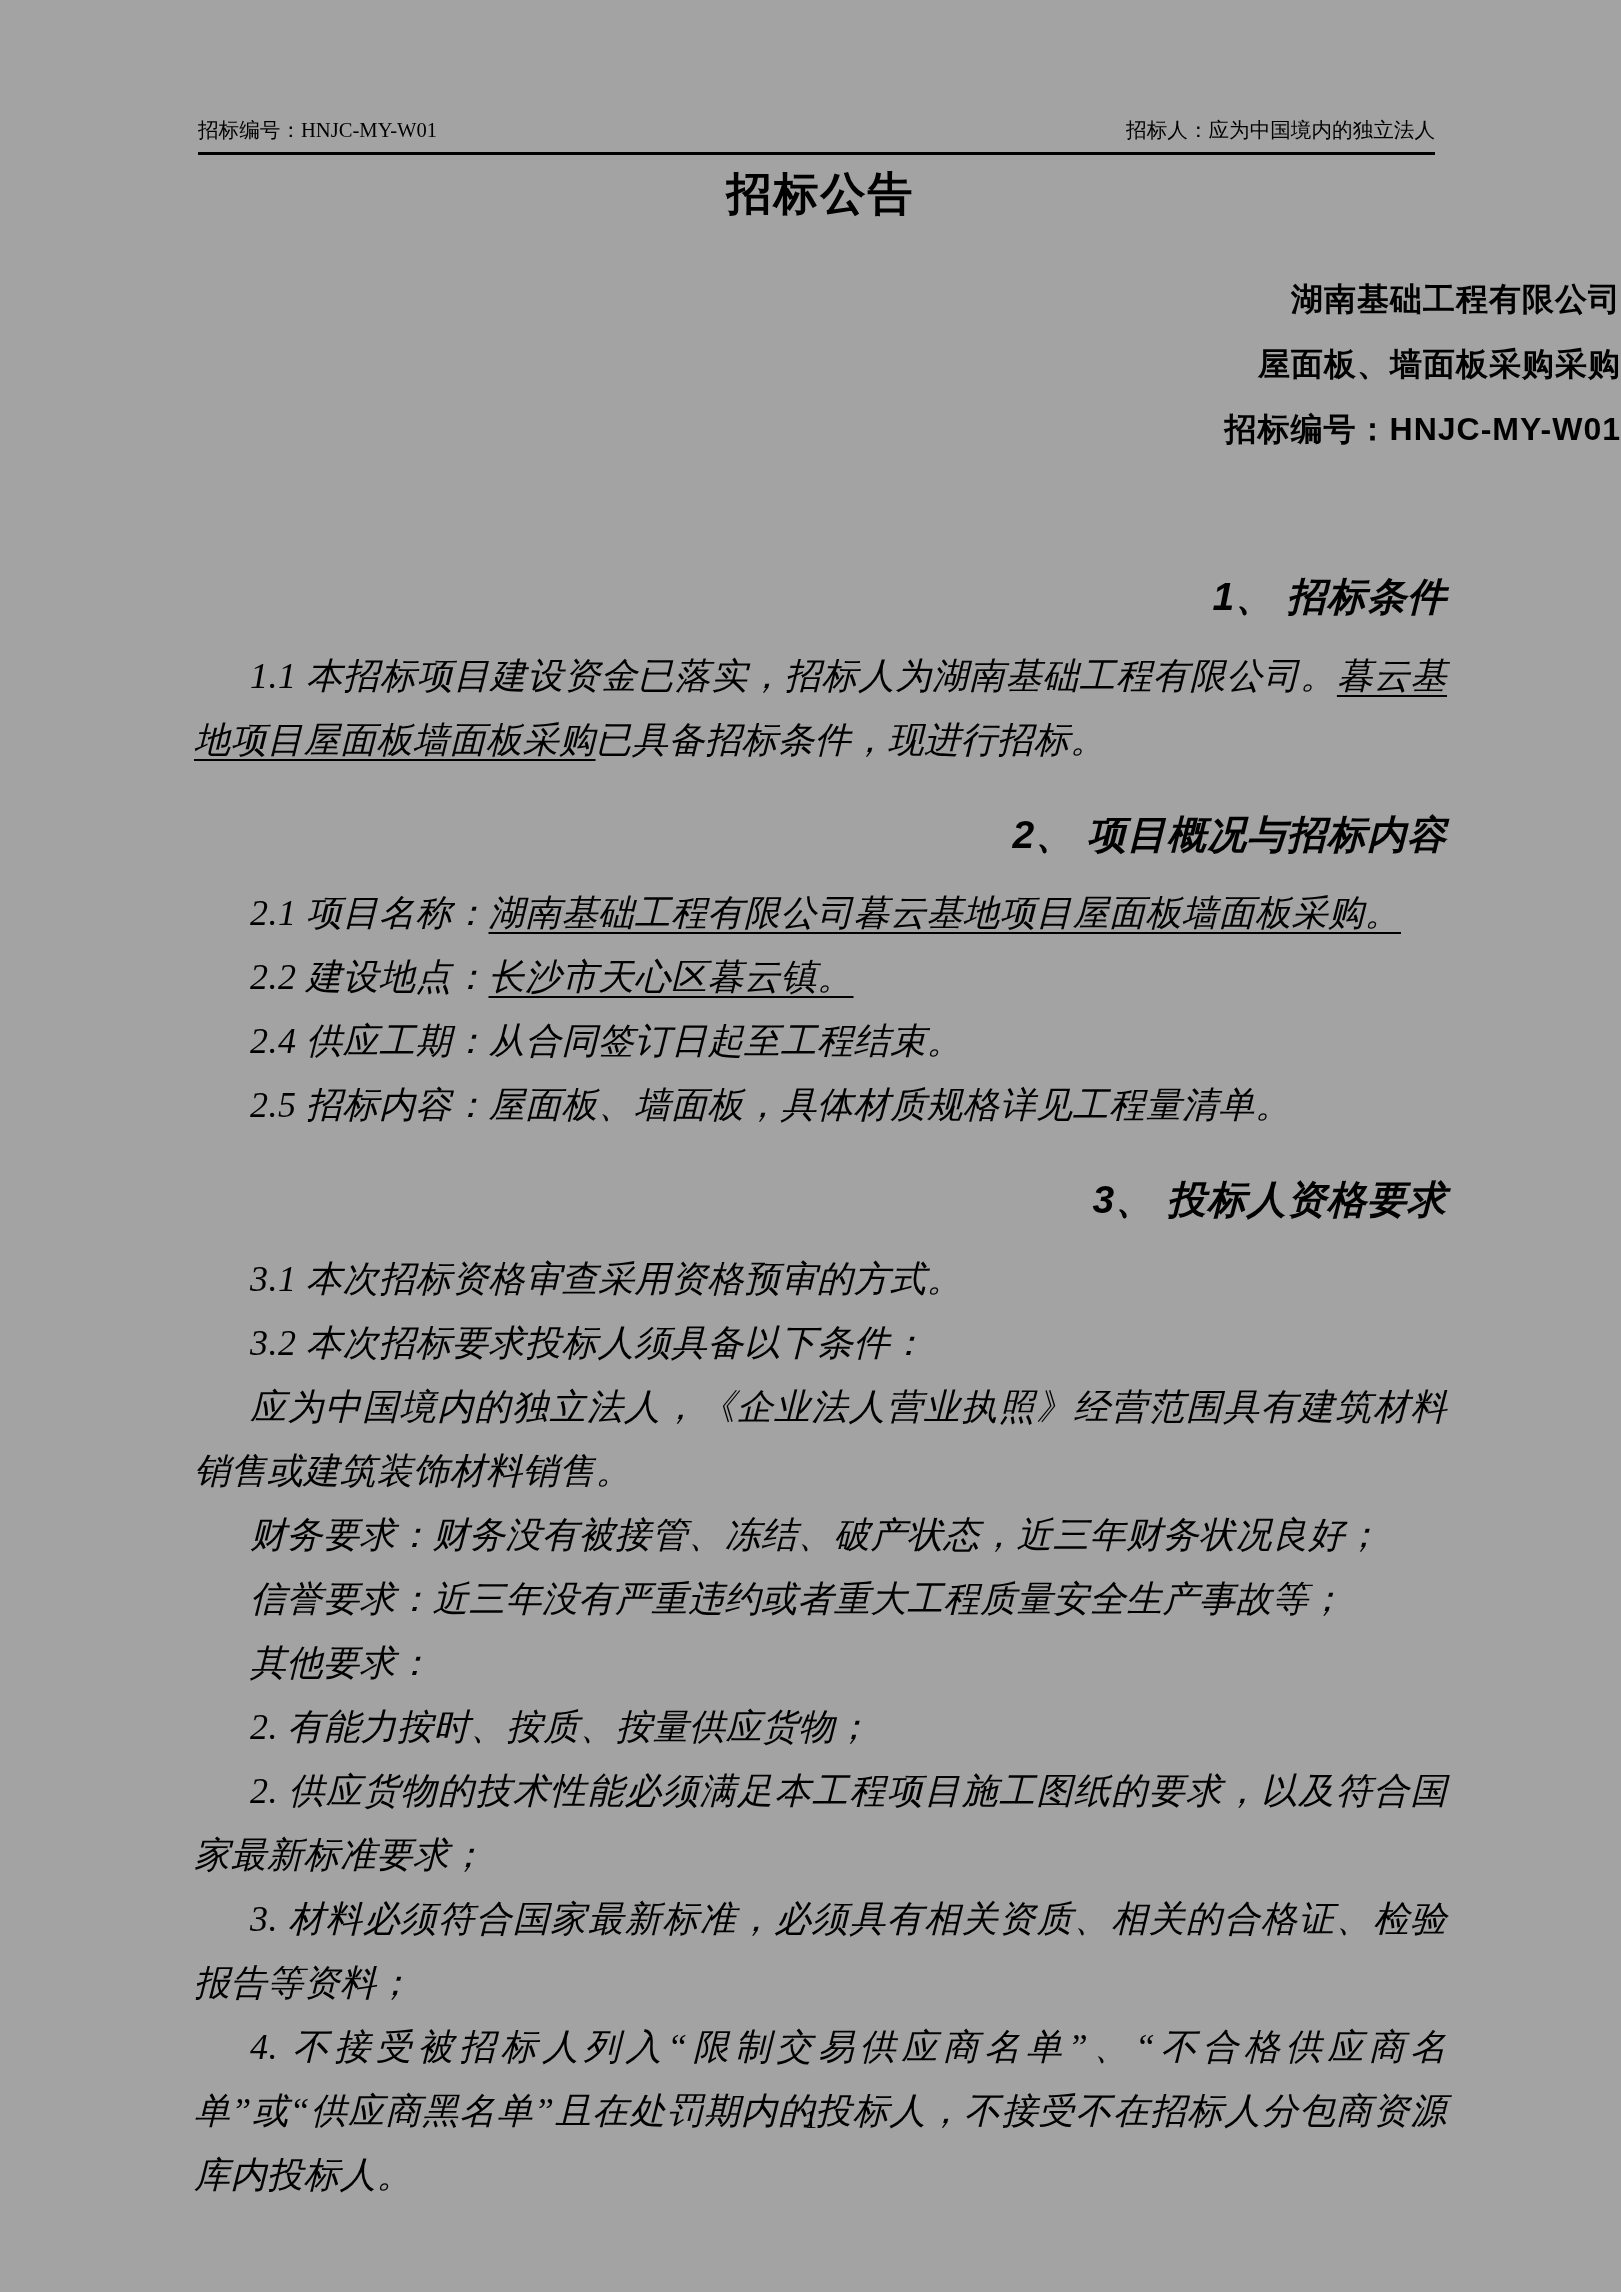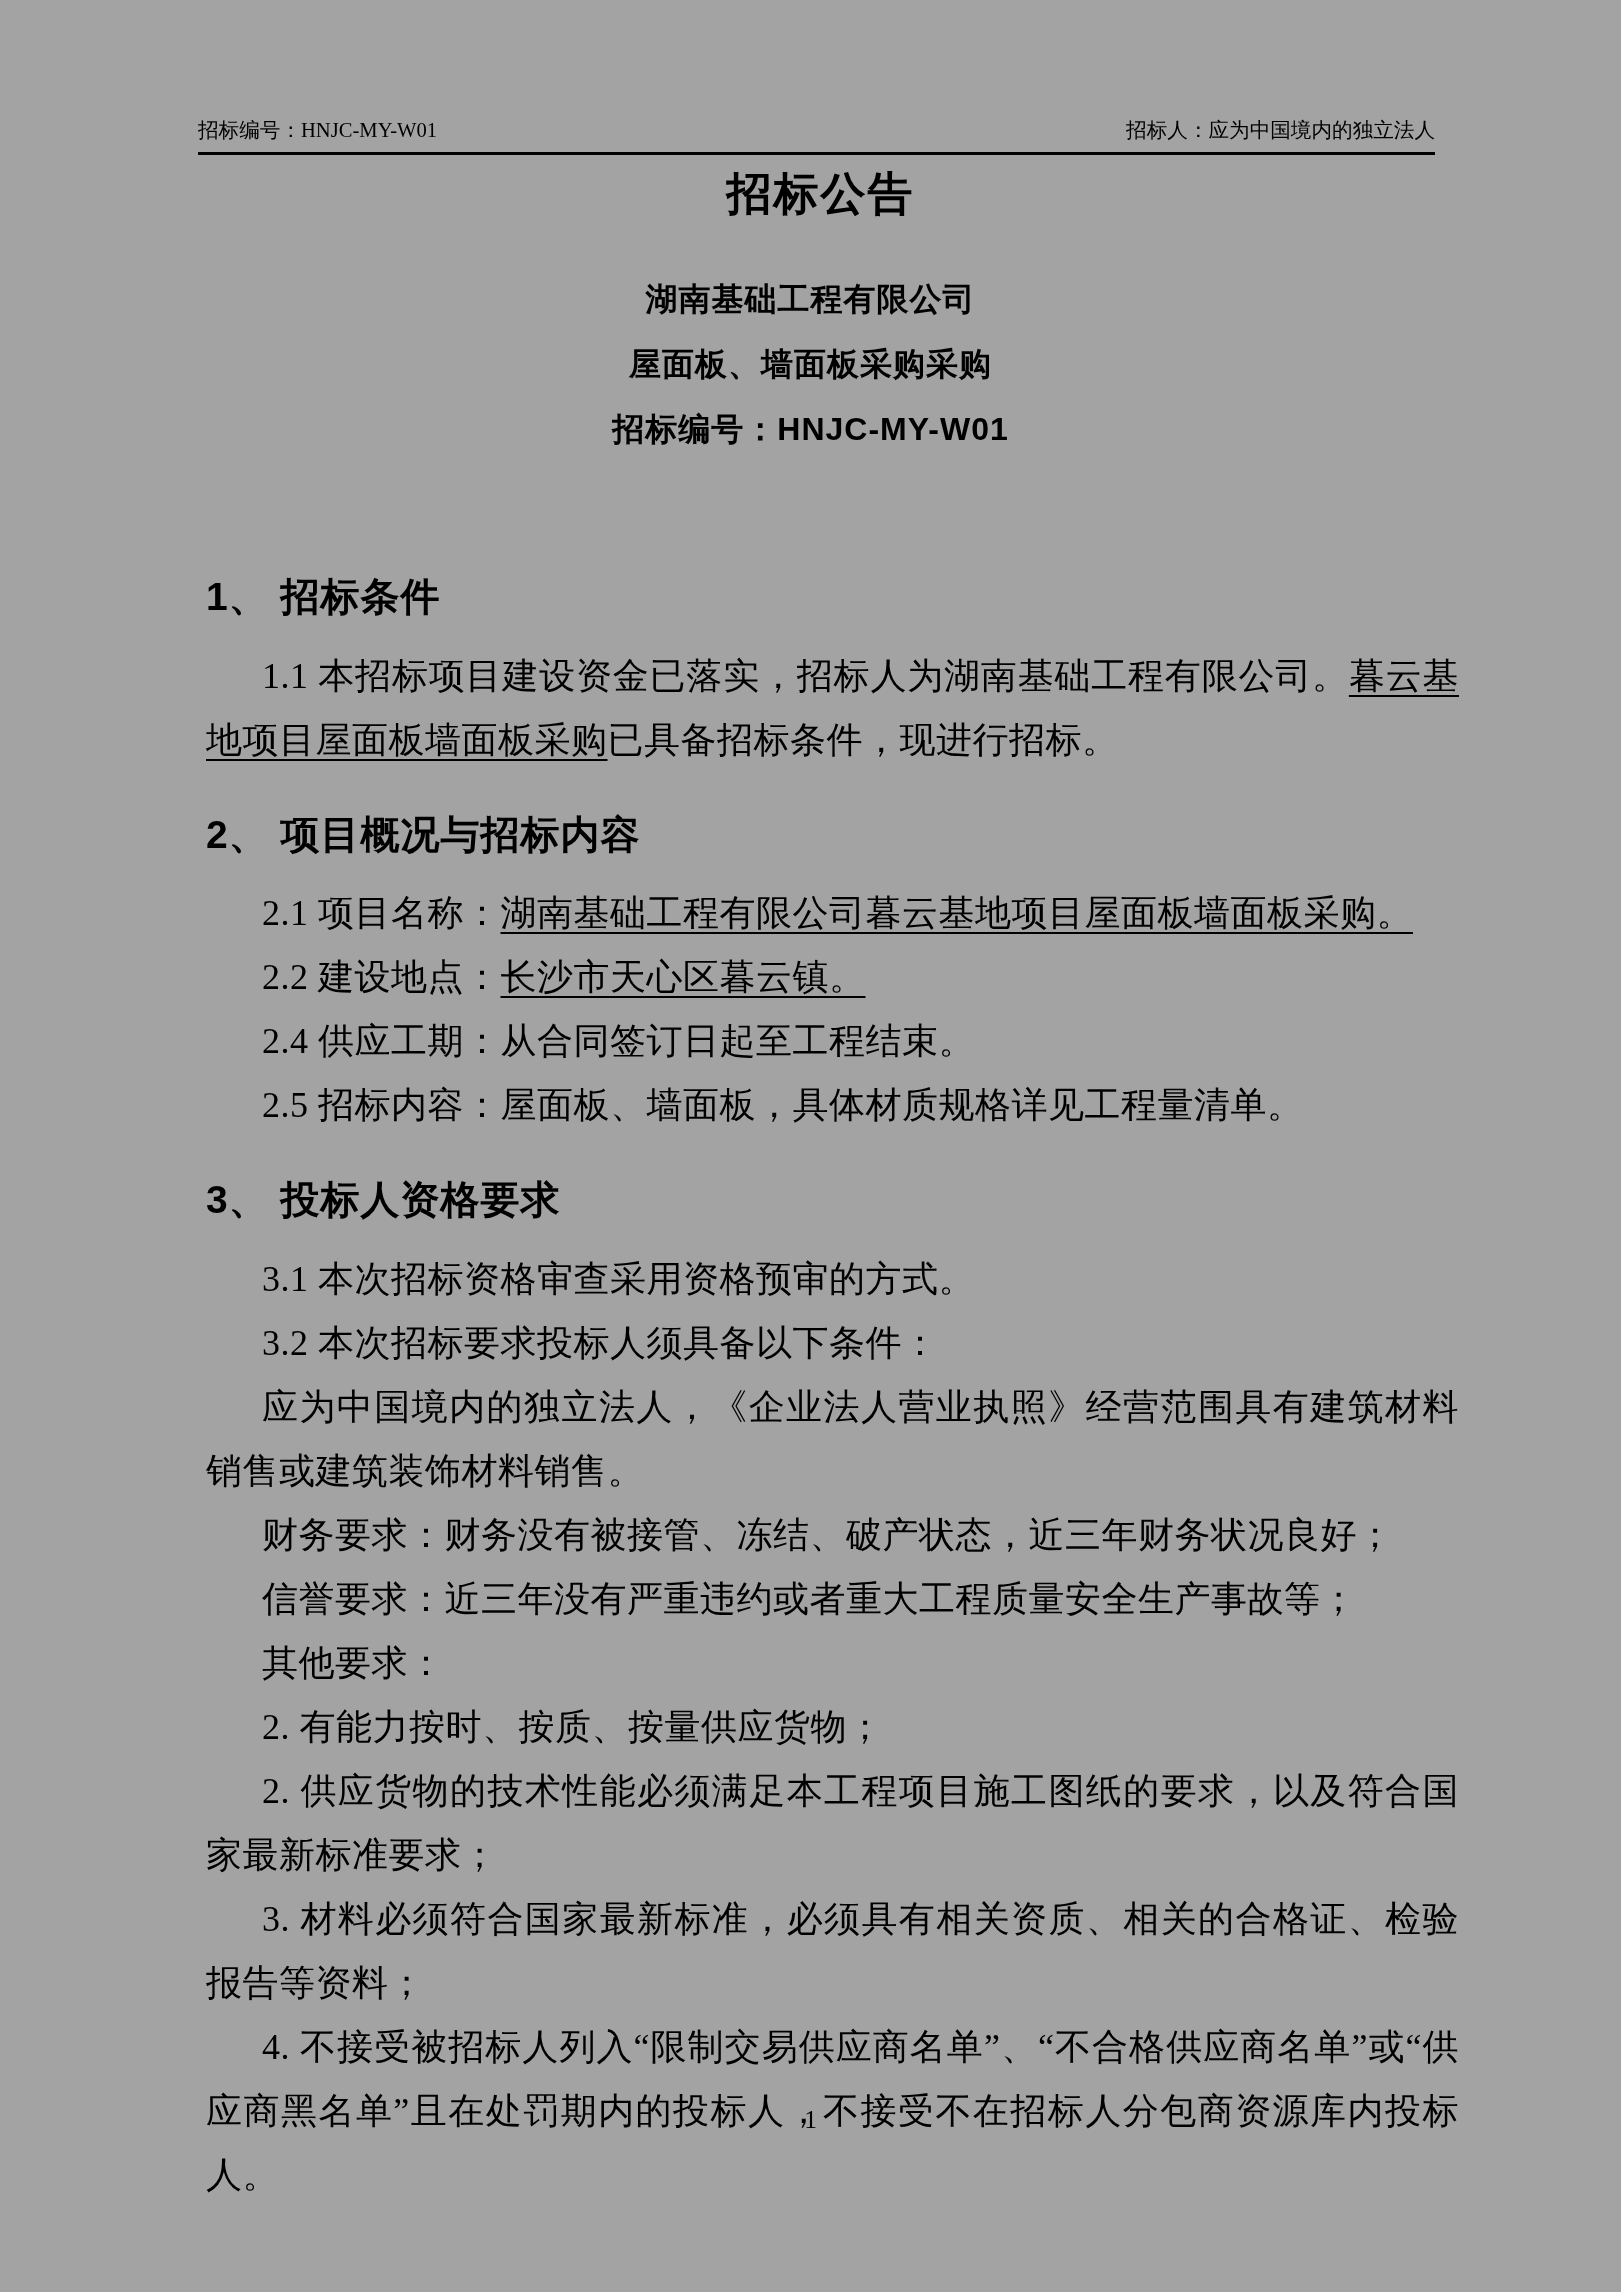--- a/index.html
+++ b/index.html
@@ -11,20 +11,21 @@
     position: relative;
     width: 1621px;
     height: 2293px;
     background: #a3a3a3;
     color: #000000;
     font-family: "Liberation Serif", "DejaVu Serif", serif;
     overflow: hidden;
   }
   .hei {
     font-family: "Liberation Sans", "DejaVu Sans", sans-serif;
+    text-align: right;
   }
   
   .doc-header {
     position: absolute;
     top: 118px;
     left: 198px;
     right: 186px;
     display: flex;
     justify-content: space-between;
     align-items: flex-end;
@@ -56,22 +57,23 @@
   .subtitle-line {
     font-size: 32px;
     line-height: 65px;
     font-weight: bold;
     letter-spacing: 1px;
   }
   
   .doc-body {
     position: absolute;
     top: 573px;
-    left: 206px;
+    left: 194px;
     width: 1253px;
+    font-style: italic;
   }
   .section-heading {
     font-size: 39px;
     line-height: 47px;
     font-weight: bold;
     margin: 39px 0 23.5px 0;
     letter-spacing: 1px;
   }
   .section-heading:first-child {
     margin-top: 0;

